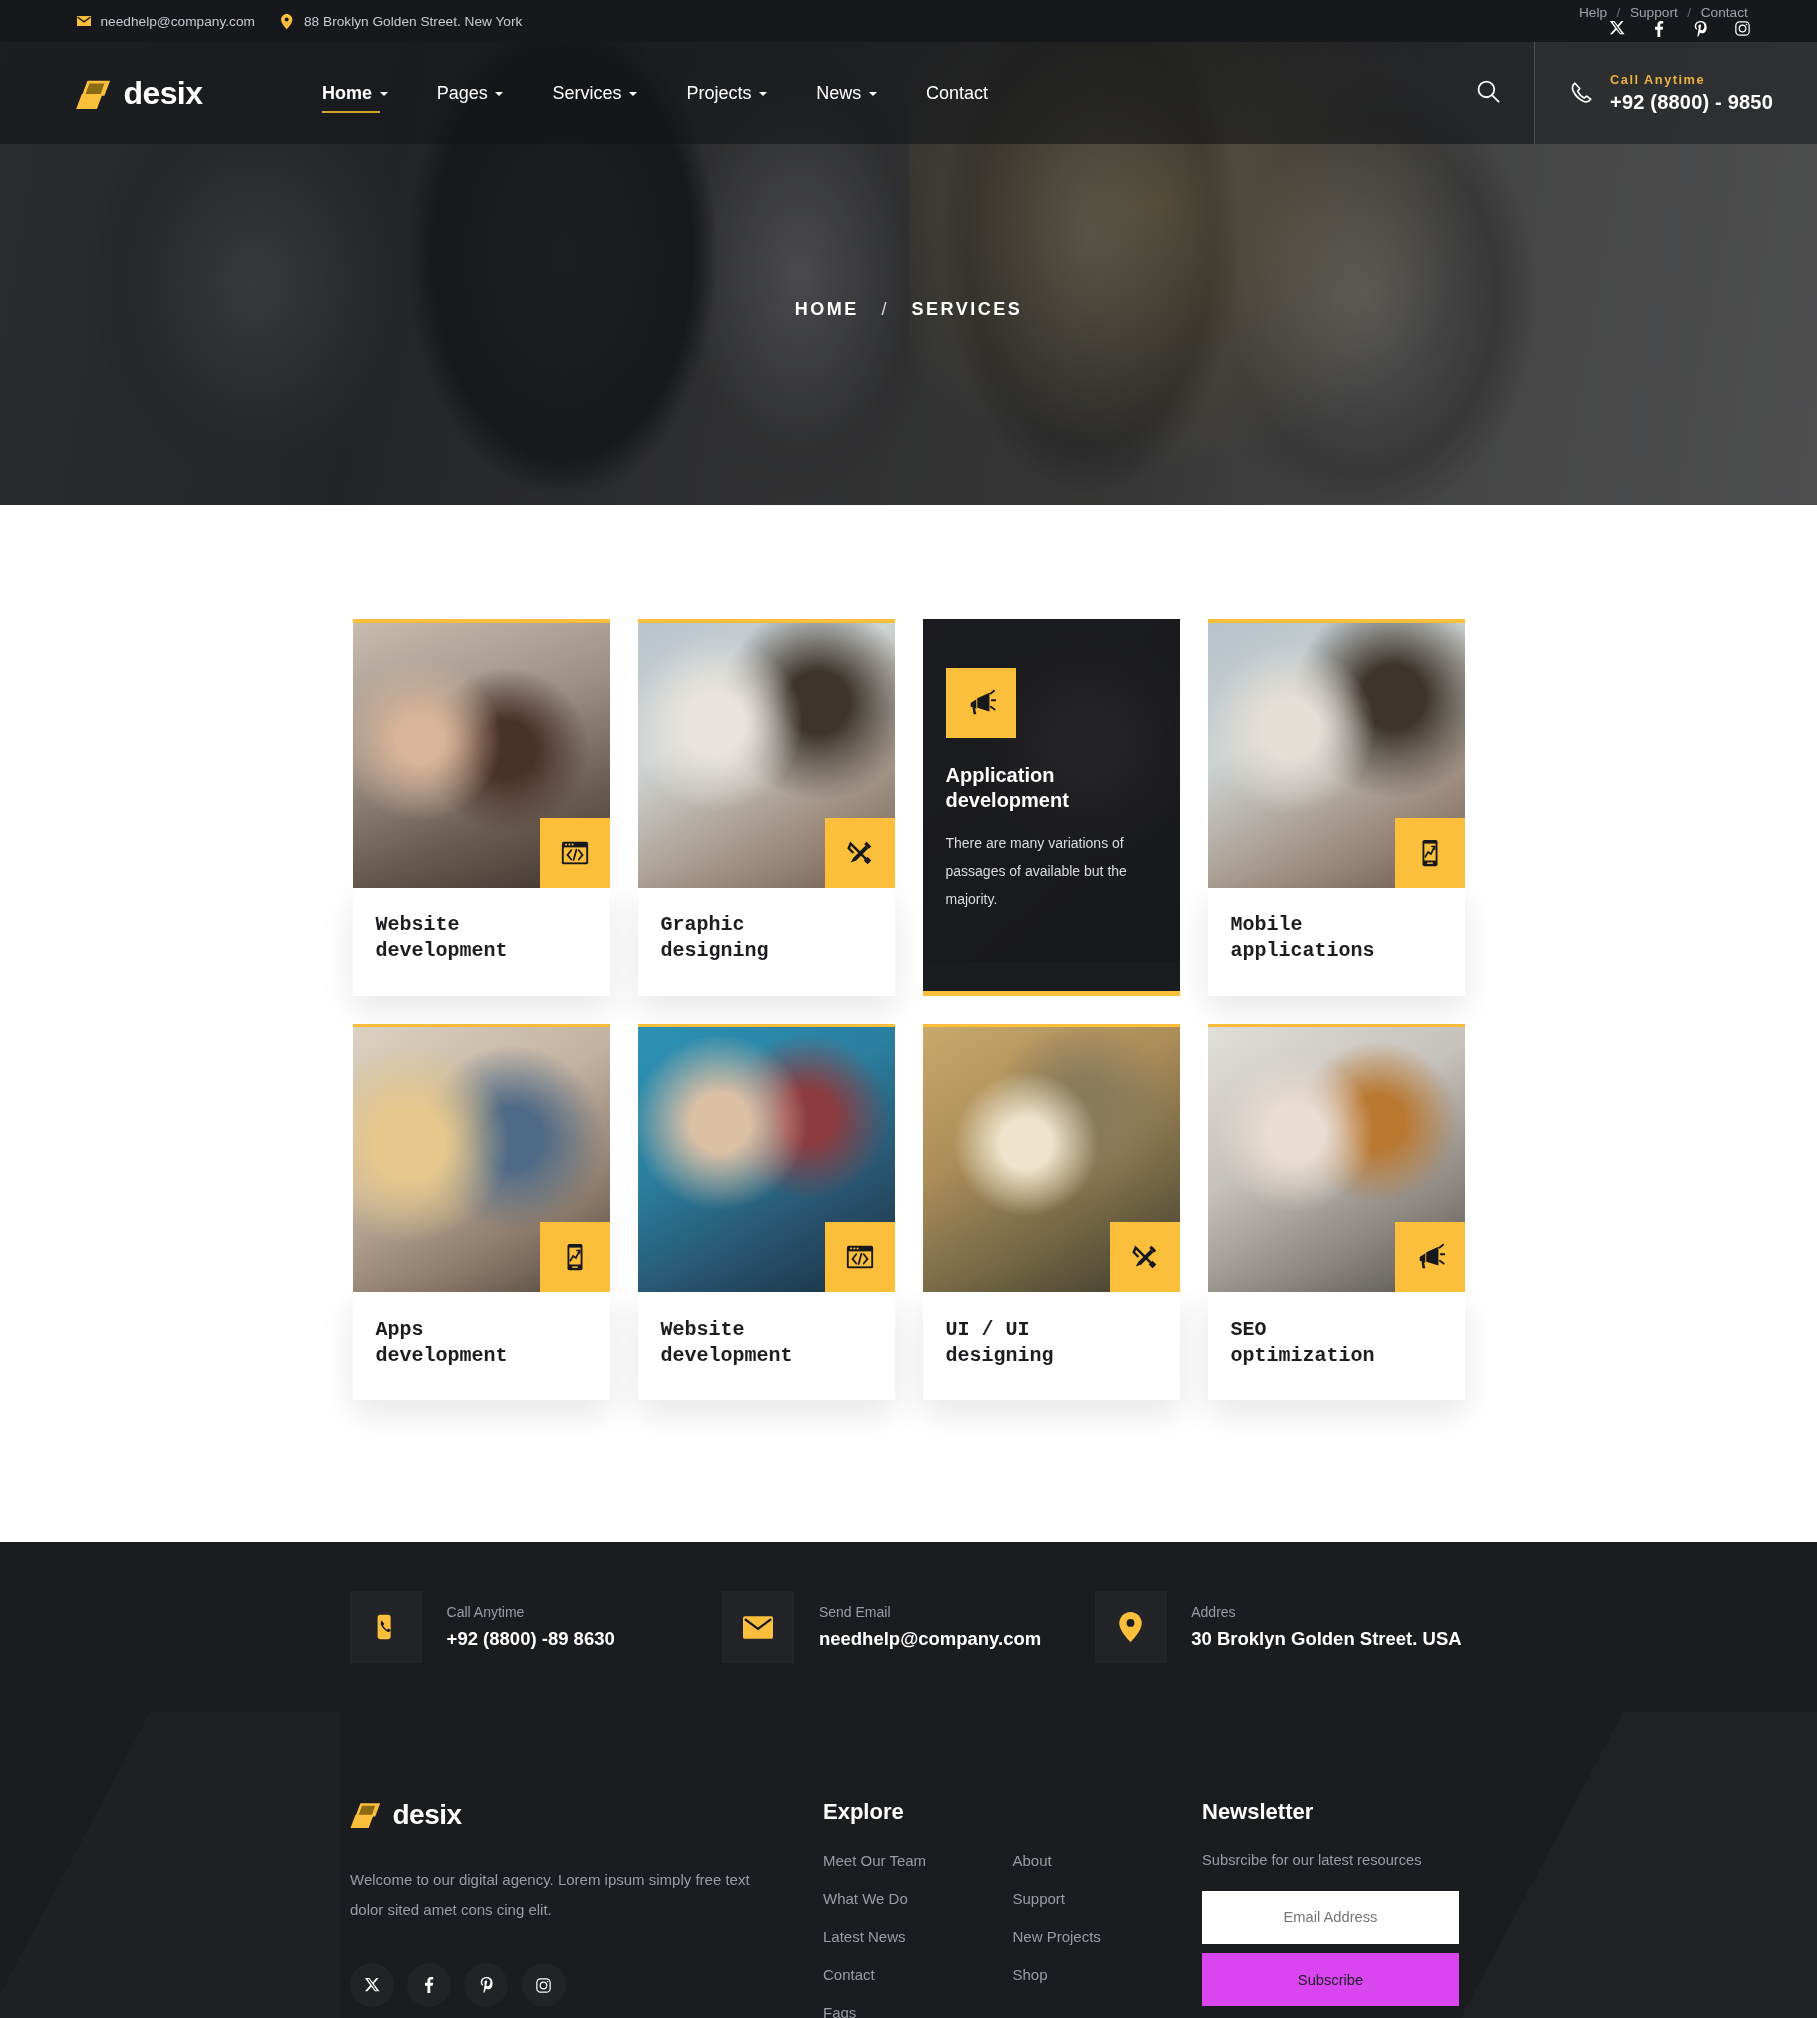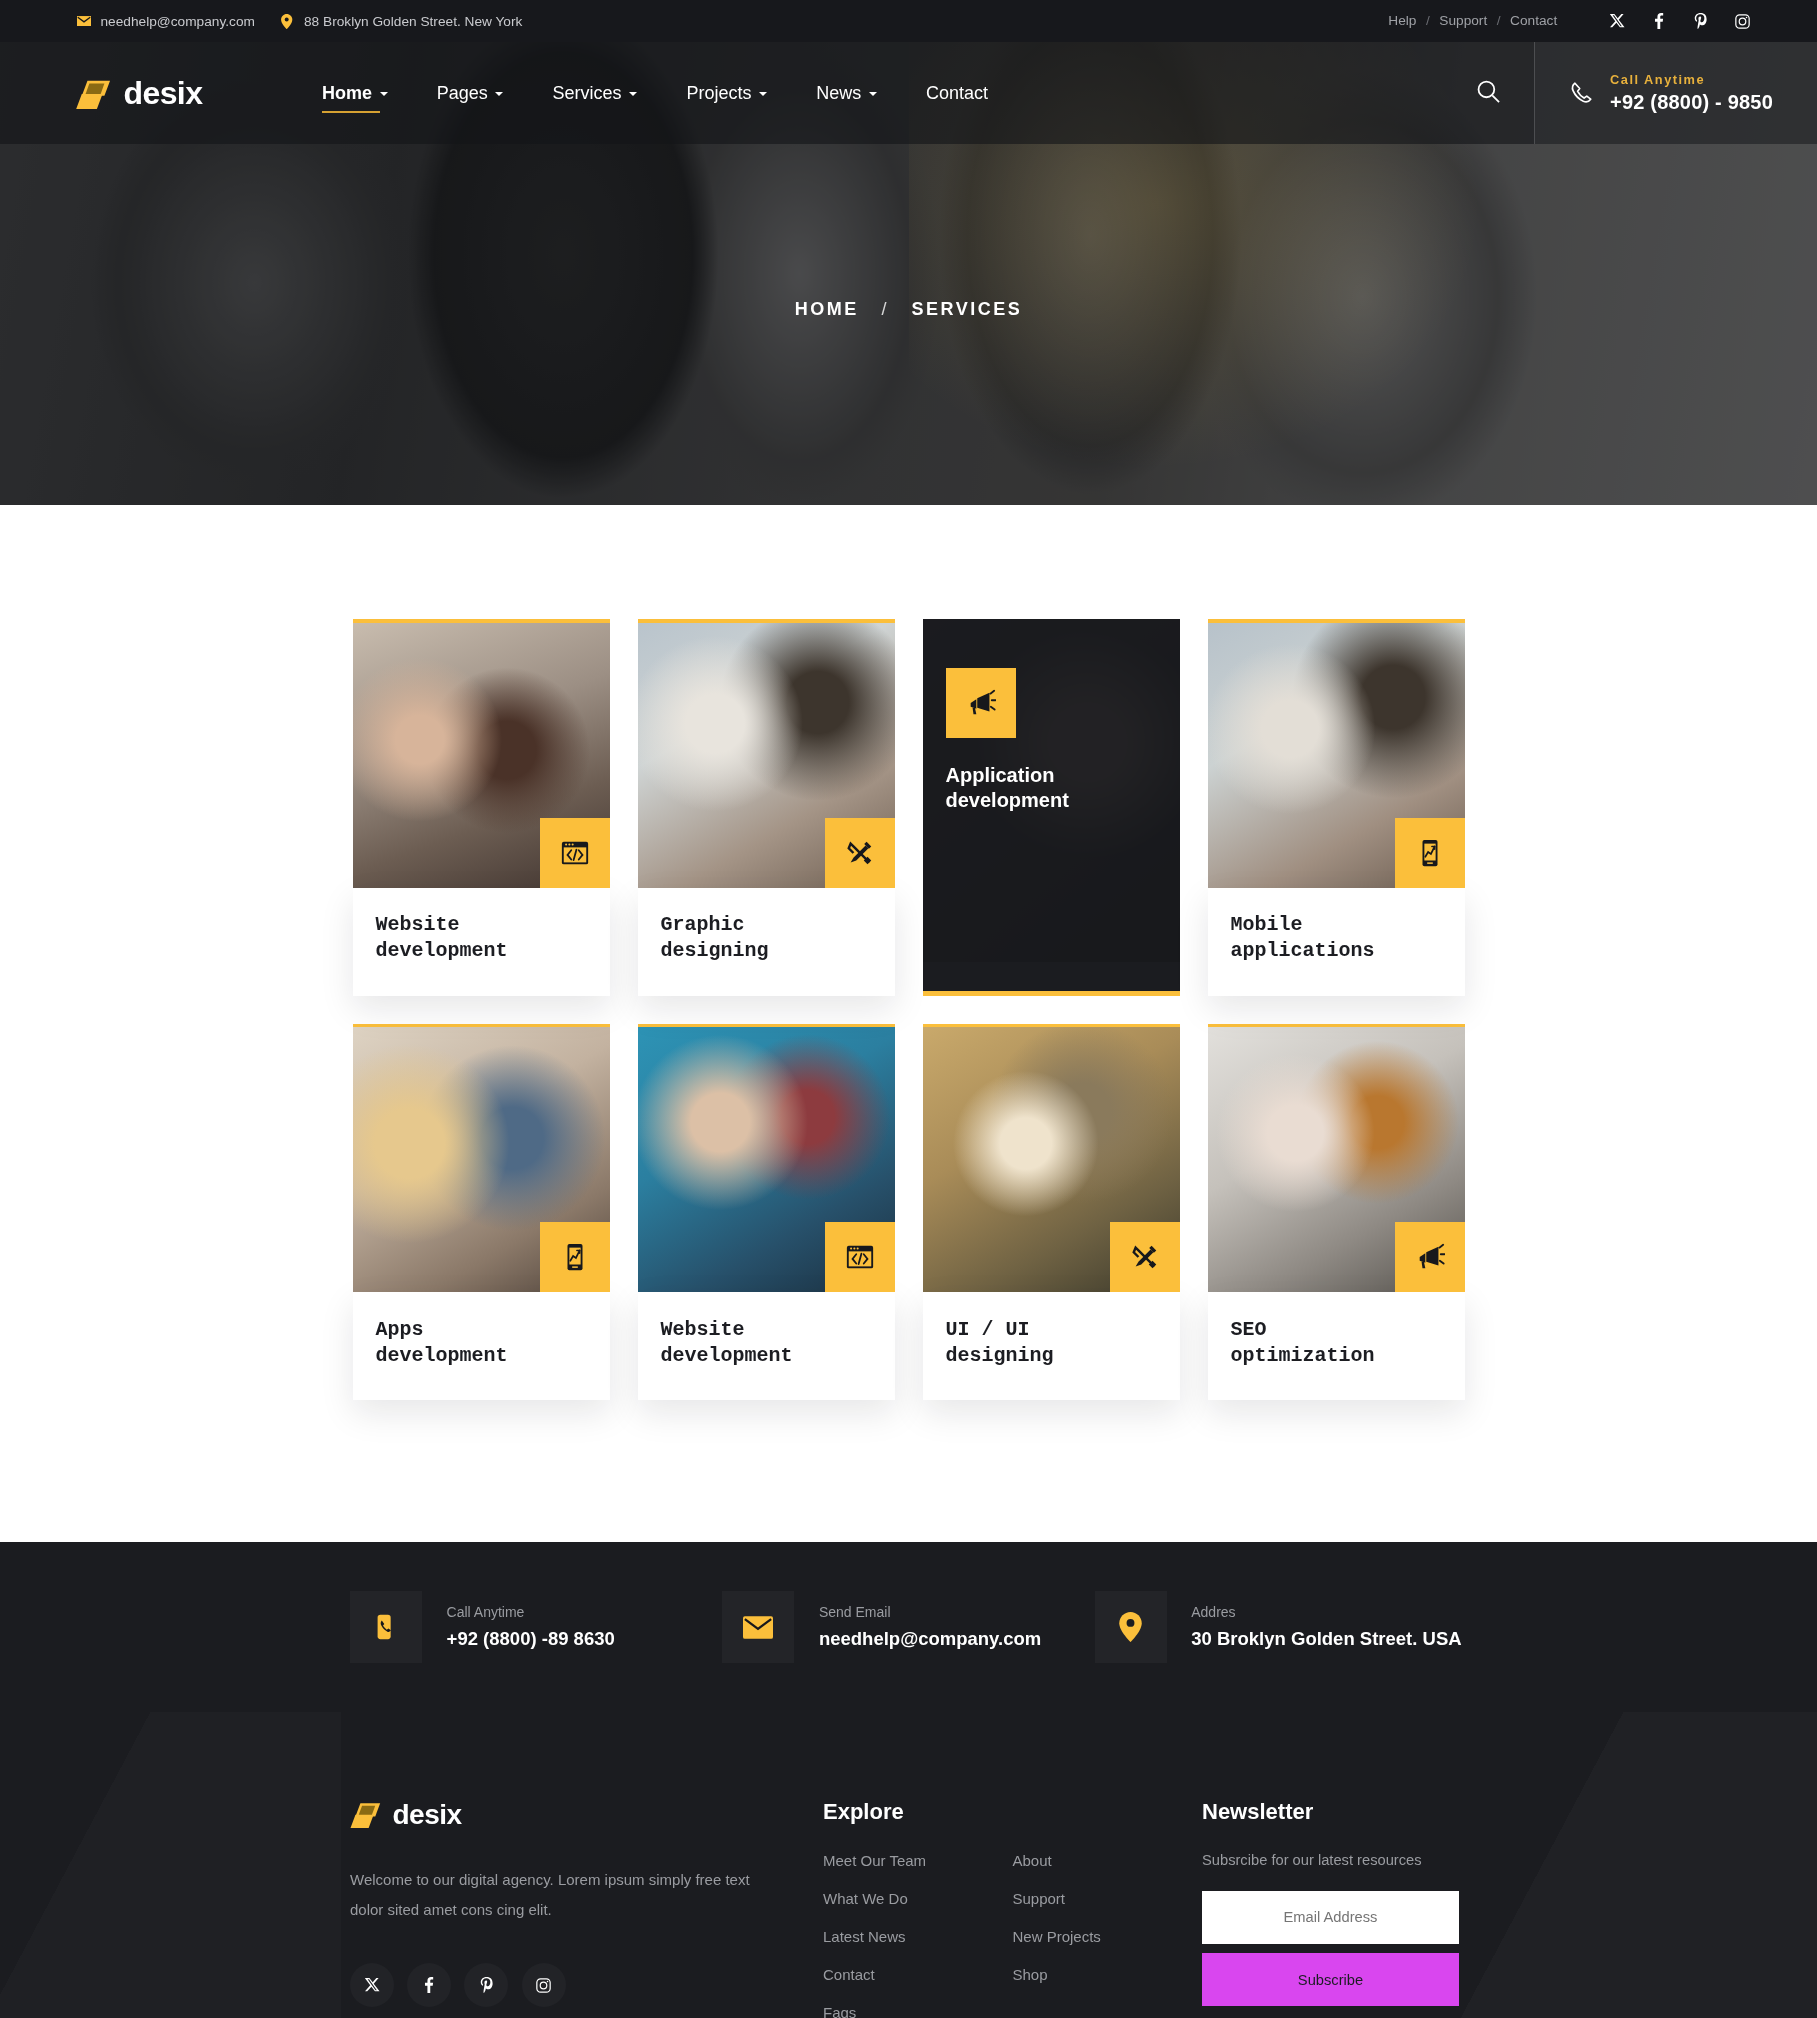--- a/index.html
+++ b/index.html
@@ -14,21 +14,21 @@
 
   
   .topbar {
     height: 42px; background: #17181c; display: flex; align-items: center;
     padding: 0 57px; font-size: 13.2px; color: #b8b9bd;
   }
   .topbar-left { display: flex; align-items: center; gap: 24.6px; margin-left: 19px;}
   .tb-item { display: flex; align-items: center; gap: 9.5px; font-size: 13.7px; color: #c9cace; }
   .tb-ico { width: 15px; height: 15px; display: inline-flex; align-items: center; justify-content: center; color: #fbbf3b; }
   .tb-ico svg { display: block; }
-  .topbar-right { margin-left: auto; display: flex; align-items: flex-start; gap: 0; }
+  .topbar-right { margin-left: auto; display: flex; align-items: center; gap: 0; flex-direction: column; }
   .tb-links { display: flex; align-items: center; gap: 0; font-size: 13.7px; color: #9fa1a6; }
   .tb-links a { color: #9fa1a6; text-decoration: none; padding: 0 9.5px; }
   .tb-sep { color: #6a6c72; }
   .tb-social { display: flex; align-items: center; gap: 24.6px; margin-left: 42px; margin-right: 9.5px; }
   .tb-social span { color: #ffffff; display: inline-flex; width: 17px; height: 17px; align-items: center; justify-content: center; }
 
   
   .hero {
     position: relative; height: 463px; overflow: hidden;
     background: #2a2b2e;
@@ -407,20 +407,21 @@
                   <path d="M5 16 L11 12 L11 22 L5 20 Z"></path>
                   <path d="M12 11 L25 5 L25 25 L12 21 Z"></path>
                   <path d="M7 21 L9.5 21 L11 28 L8 28 Z"></path>
                   <path d="M26 6 L30 3 M27.5 13 L31.5 13 M26.5 20 L30.5 23" stroke="#17181c" stroke-width="2" stroke-linecap="round"></path>
                 </svg>
             </div>
             <div class="active-title">
               <span>Application</span><br>
               <span>development</span>
             </div>
+            <div class="active-desc">There are many variations of passages of available but the majority.</div>
           </div>
         </div>
         <div class="botline"></div>
       </div>
 
       <div class="card">
         <div class="topline"></div>
         <div class="card-media">
           <div class="card-photo ph4"></div>
           <div class="icon-box">

